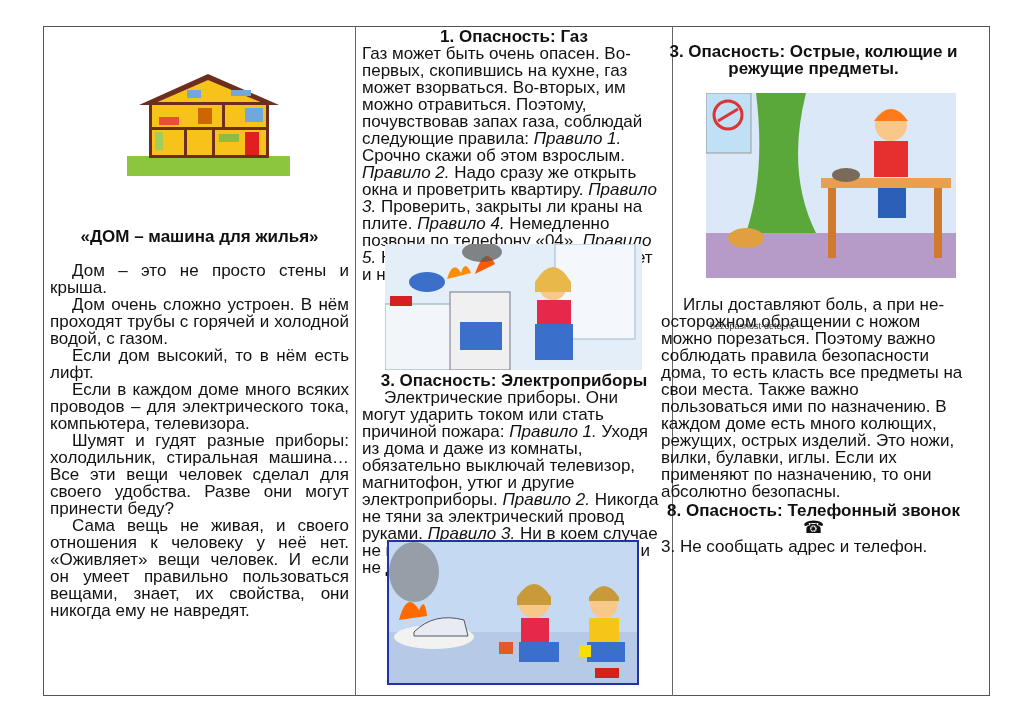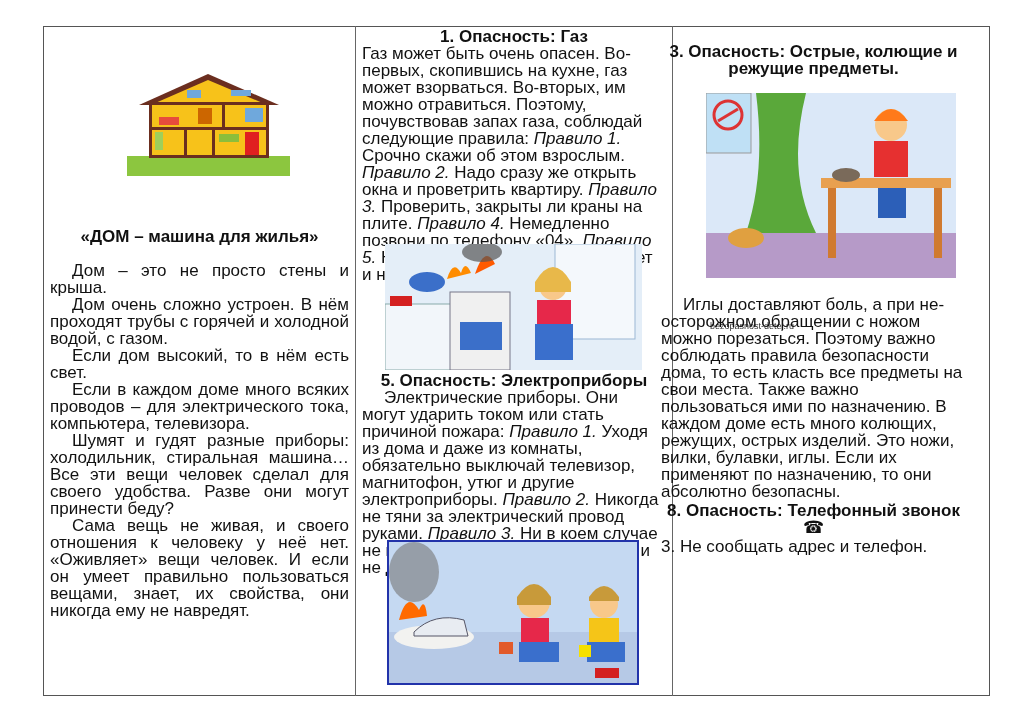--- a/index.html
+++ b/index.html
@@ -47,21 +47,21 @@
     <rect x="92" y="62" width="20" height="8" fill="#8bbe3b"></rect>
     <rect x="28" y="60" width="8" height="18" fill="#9fcf5a"></rect>
   </svg>
 </div>
 
 <div class="col c1" style="top:228px">
   <p class="title">«ДОМ – машина для жилья»</p>
   <div style="height:17px"></div>
   <p class="just ind">Дом – это не просто стены и крыша.</p>
   <p class="just ind">Дом очень сложно устроен. В нём проходят трубы с горячей и холодной водой, с газом.</p>
-  <p class="just ind">Если дом высокий, то в нём есть свет.</p>
+  <p class="just ind">Если дом высокий, то в нём есть лифт.</p>
   <p class="just ind">Если в каждом доме много всяких проводов – для электрического тока, компьютера, телевизора.</p>
   <p class="just ind">Шумят и гудят разные приборы: холодильник, стиральная машина… Все эти вещи человек сделал для своего удобства. Разве они могут принести беду?</p>
   <p class="just ind">Сама вещь не живая, и своего отношения к человеку у неё нет. «Оживляет» вещи человек. И если он умеет правильно пользоваться вещами, знает, их свойства, они никогда ему не навредят.</p>
 </div>
 
 <div class="col c2" style="top:28px">
   <p class="title">1. Опасность: Газ</p>
   <p id="gas-text"><span>Газ может быть очень опасен. Во-первых, скопившись на кухне, газ может взорваться. Во-вторых, им можно отравиться. Поэтому, почувствовав запах газа, соблюдай следующие правила: </span><em>Правило 1.</em><span> Срочно скажи об этом взрослым. </span><em>Правило 2.</em><span> Надо сразу же открыть окна  и проветрить квартиру. </span><em>Правило 3.</em><span> Проверить, закрыты ли краны на плите. </span><em>Правило 4.</em><span> Немедленно позвони по телефону «04». </span><em>Правило 5.</em><span> Ни в коем случае не включай свет и не зажигай спички.</span></p>
 </div>
 
@@ -78,21 +78,21 @@
     <ellipse cx="97" cy="8" rx="20" ry="10" fill="#555" opacity="0.7"></ellipse>
     <rect x="5" y="52" width="22" height="10" fill="#d42020"></rect>
     <circle cx="168" cy="42" r="14" fill="#f8c88a"></circle>
     <path d="M150 38 q18 -30 36 0 v10 h-36z" fill="#e8b84a"></path>
     <rect x="152" y="56" width="34" height="24" fill="#e6284a"></rect>
     <rect x="150" y="80" width="38" height="36" fill="#3a6fcc"></rect>
   </svg>
 </div>
 
 <div class="col c2" style="top:372px">
-  <p class="title">5. Опасность: Электроприборы</p>
+  <p class="title">3. Опасность: Электроприборы</p>
   <p id="electric-text" class="ind"><span>Электрические приборы. Они могут ударить током или стать причиной пожара: </span><em>Правило 1.</em><span> Уходя из дома и даже из комнаты, обязательно выключай телевизор, магнитофон, утюг и другие электроприборы. </span><em>Правило 2.</em><span> Никогда не тяни за электрический провод руками. </span><em>Правило 3.</em><span> Ни в коем случае не подходи к оголённым проводам и не дотрагивайся до них.</span></p>
 </div>
 
 <div class="imgbox" style="left:387px;top:540px;width:252px;height:145px;border:2px solid #2233aa;box-sizing:border-box">
   <svg width="248" height="141" viewBox="0 0 248 141">
     <rect width="248" height="141" fill="#c5d9f2"></rect>
     <rect x="0" y="90" width="248" height="51" fill="#b6c9e6"></rect>
     <ellipse cx="25" cy="30" rx="25" ry="30" fill="#777" opacity="0.6"></ellipse>
     <path d="M10 78 q8 -30 20 -10 q6 -14 8 6 z" fill="#ff6a00"></path>
     <ellipse cx="45" cy="95" rx="40" ry="12" fill="#f2f2f0"></ellipse>

